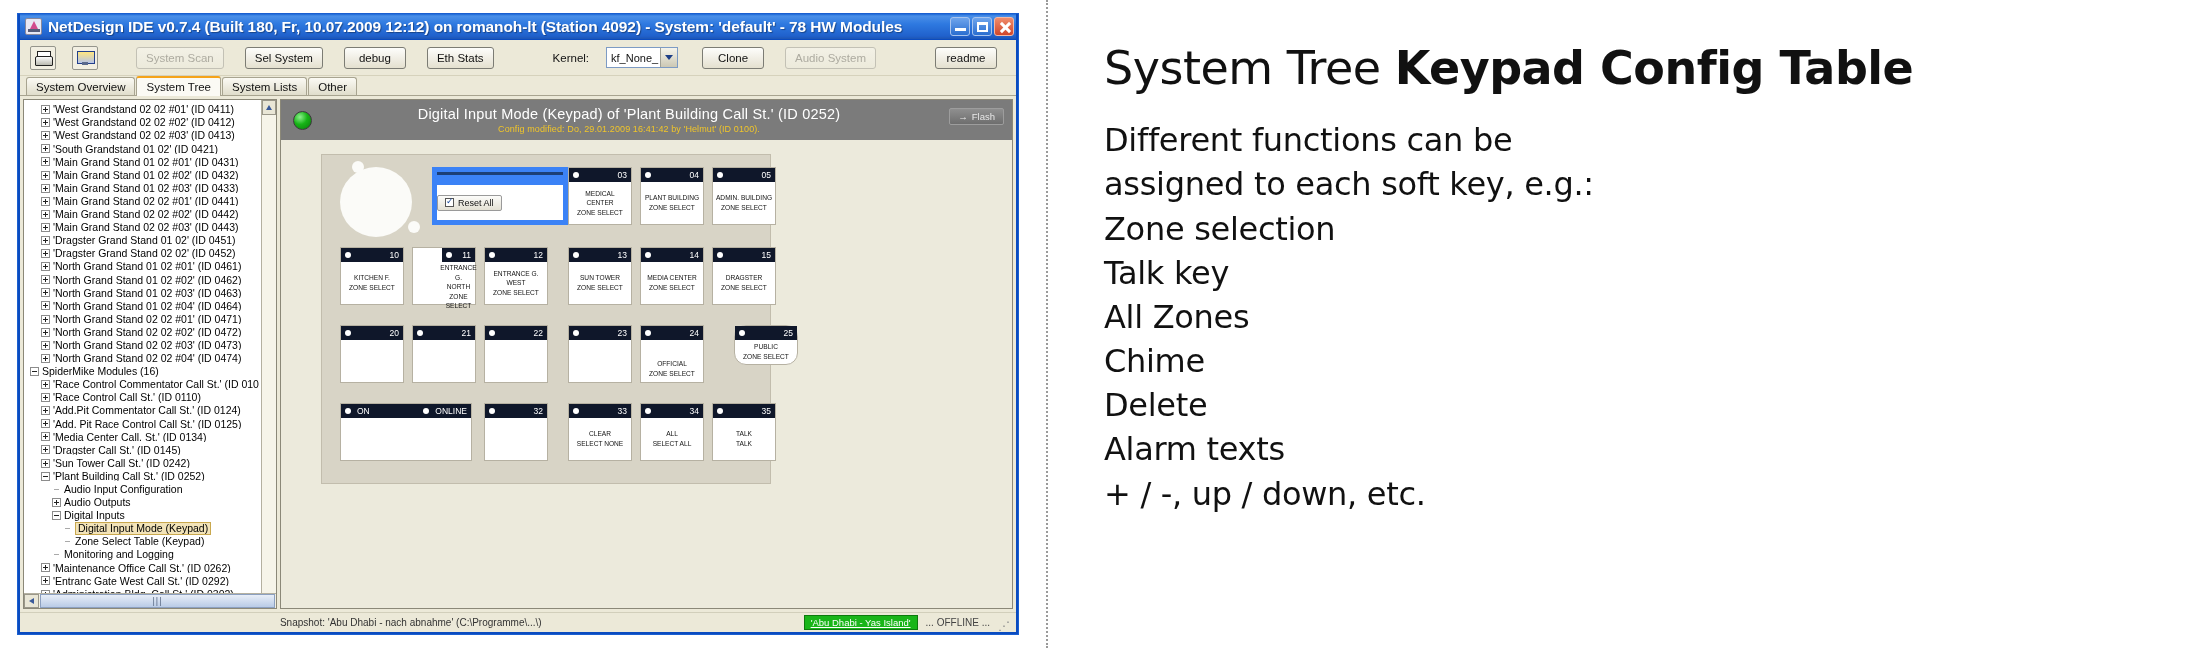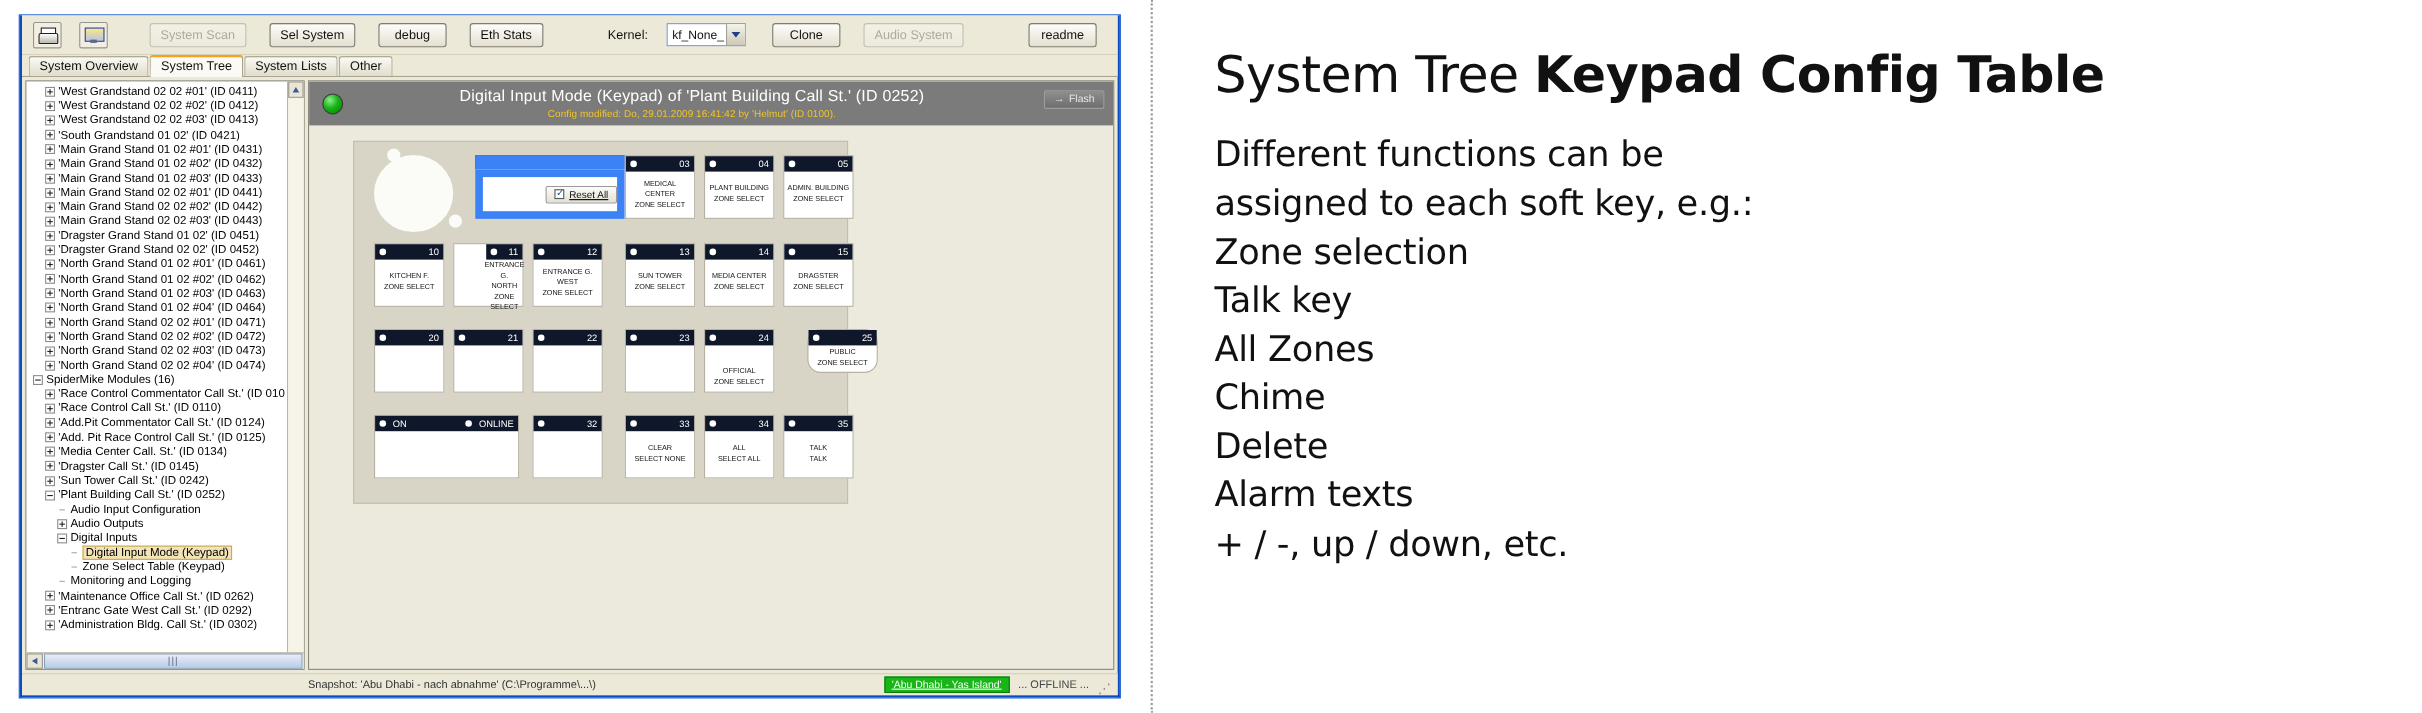--- a/index.html
+++ b/index.html
@@ -246,22 +246,22 @@
 
   .speaker {
     position: absolute; left: 18px; top: 12px; width: 72px; height: 70px;
     border-radius: 50%; background: #fbfbf8;
   }
   .speaker-dot {
     position: absolute; width: 12px; height: 12px; border-radius: 50%; background: #fbfbf8;
   }
 
   .wide-key {
-    position: absolute; background: #ffffff; border: 7px solid #3b82f6;
-    display: flex; align-items: center; justify-content: flex-end; text-decoration: underline;
+    position: absolute; background: #ffffff; border: 5px solid #3b82f6;
+    display: flex; align-items: center; justify-content: flex-start;
   }
   .wide-key.hdr { background: #1c3f77; }
   .resetall {
     border: 1px solid #9a9a9a; background: linear-gradient(to bottom,#fcfcfa,#e3e0d3);
     font-size: 9px; padding: 2px 7px; display: flex; align-items: center; gap: 4px;
     color: #111; border-radius: 2px;
   }
   .chk {
     width: 9px; height: 9px; border: 1px solid #555; background: #fff;
     position: relative; flex: 0 0 9px;
@@ -324,20 +324,36 @@
   .note-body div { white-space: pre; }
 </style>
 </head>
 <body>
 
 <div id="root">
 
   <div id="left-pane">
     <div class="app-window">
 
+      <div class="title-bar">
+        <span class="title-icon"></span>
+        <span class="title-text">NetDesign IDE  v0.7.4 (Built 180, Fr, 10.07.2009 12:12) on romanoh-lt (Station 4092)  -  System: 'default'  -  78 HW Modules</span>
+        <span class="win-btns">
+          <span class="win-btn min">
+              <i></i>
+            </span>
+          <span class="win-btn max">
+              <i></i>
+            </span>
+          <span class="win-btn close">
+              <i></i>
+              <i></i>
+            </span>
+        </span>
+      </div>
 
       <div class="toolbar">
         <span class="tb-icon-btn">
           <span class="printer"></span>
         </span>
         <span class="tb-icon-btn">
           <span class="monitor"></span>
         </span>
         <span class="tb-sep"></span>
         <span class="tb-btn disabled">System Scan</span>

